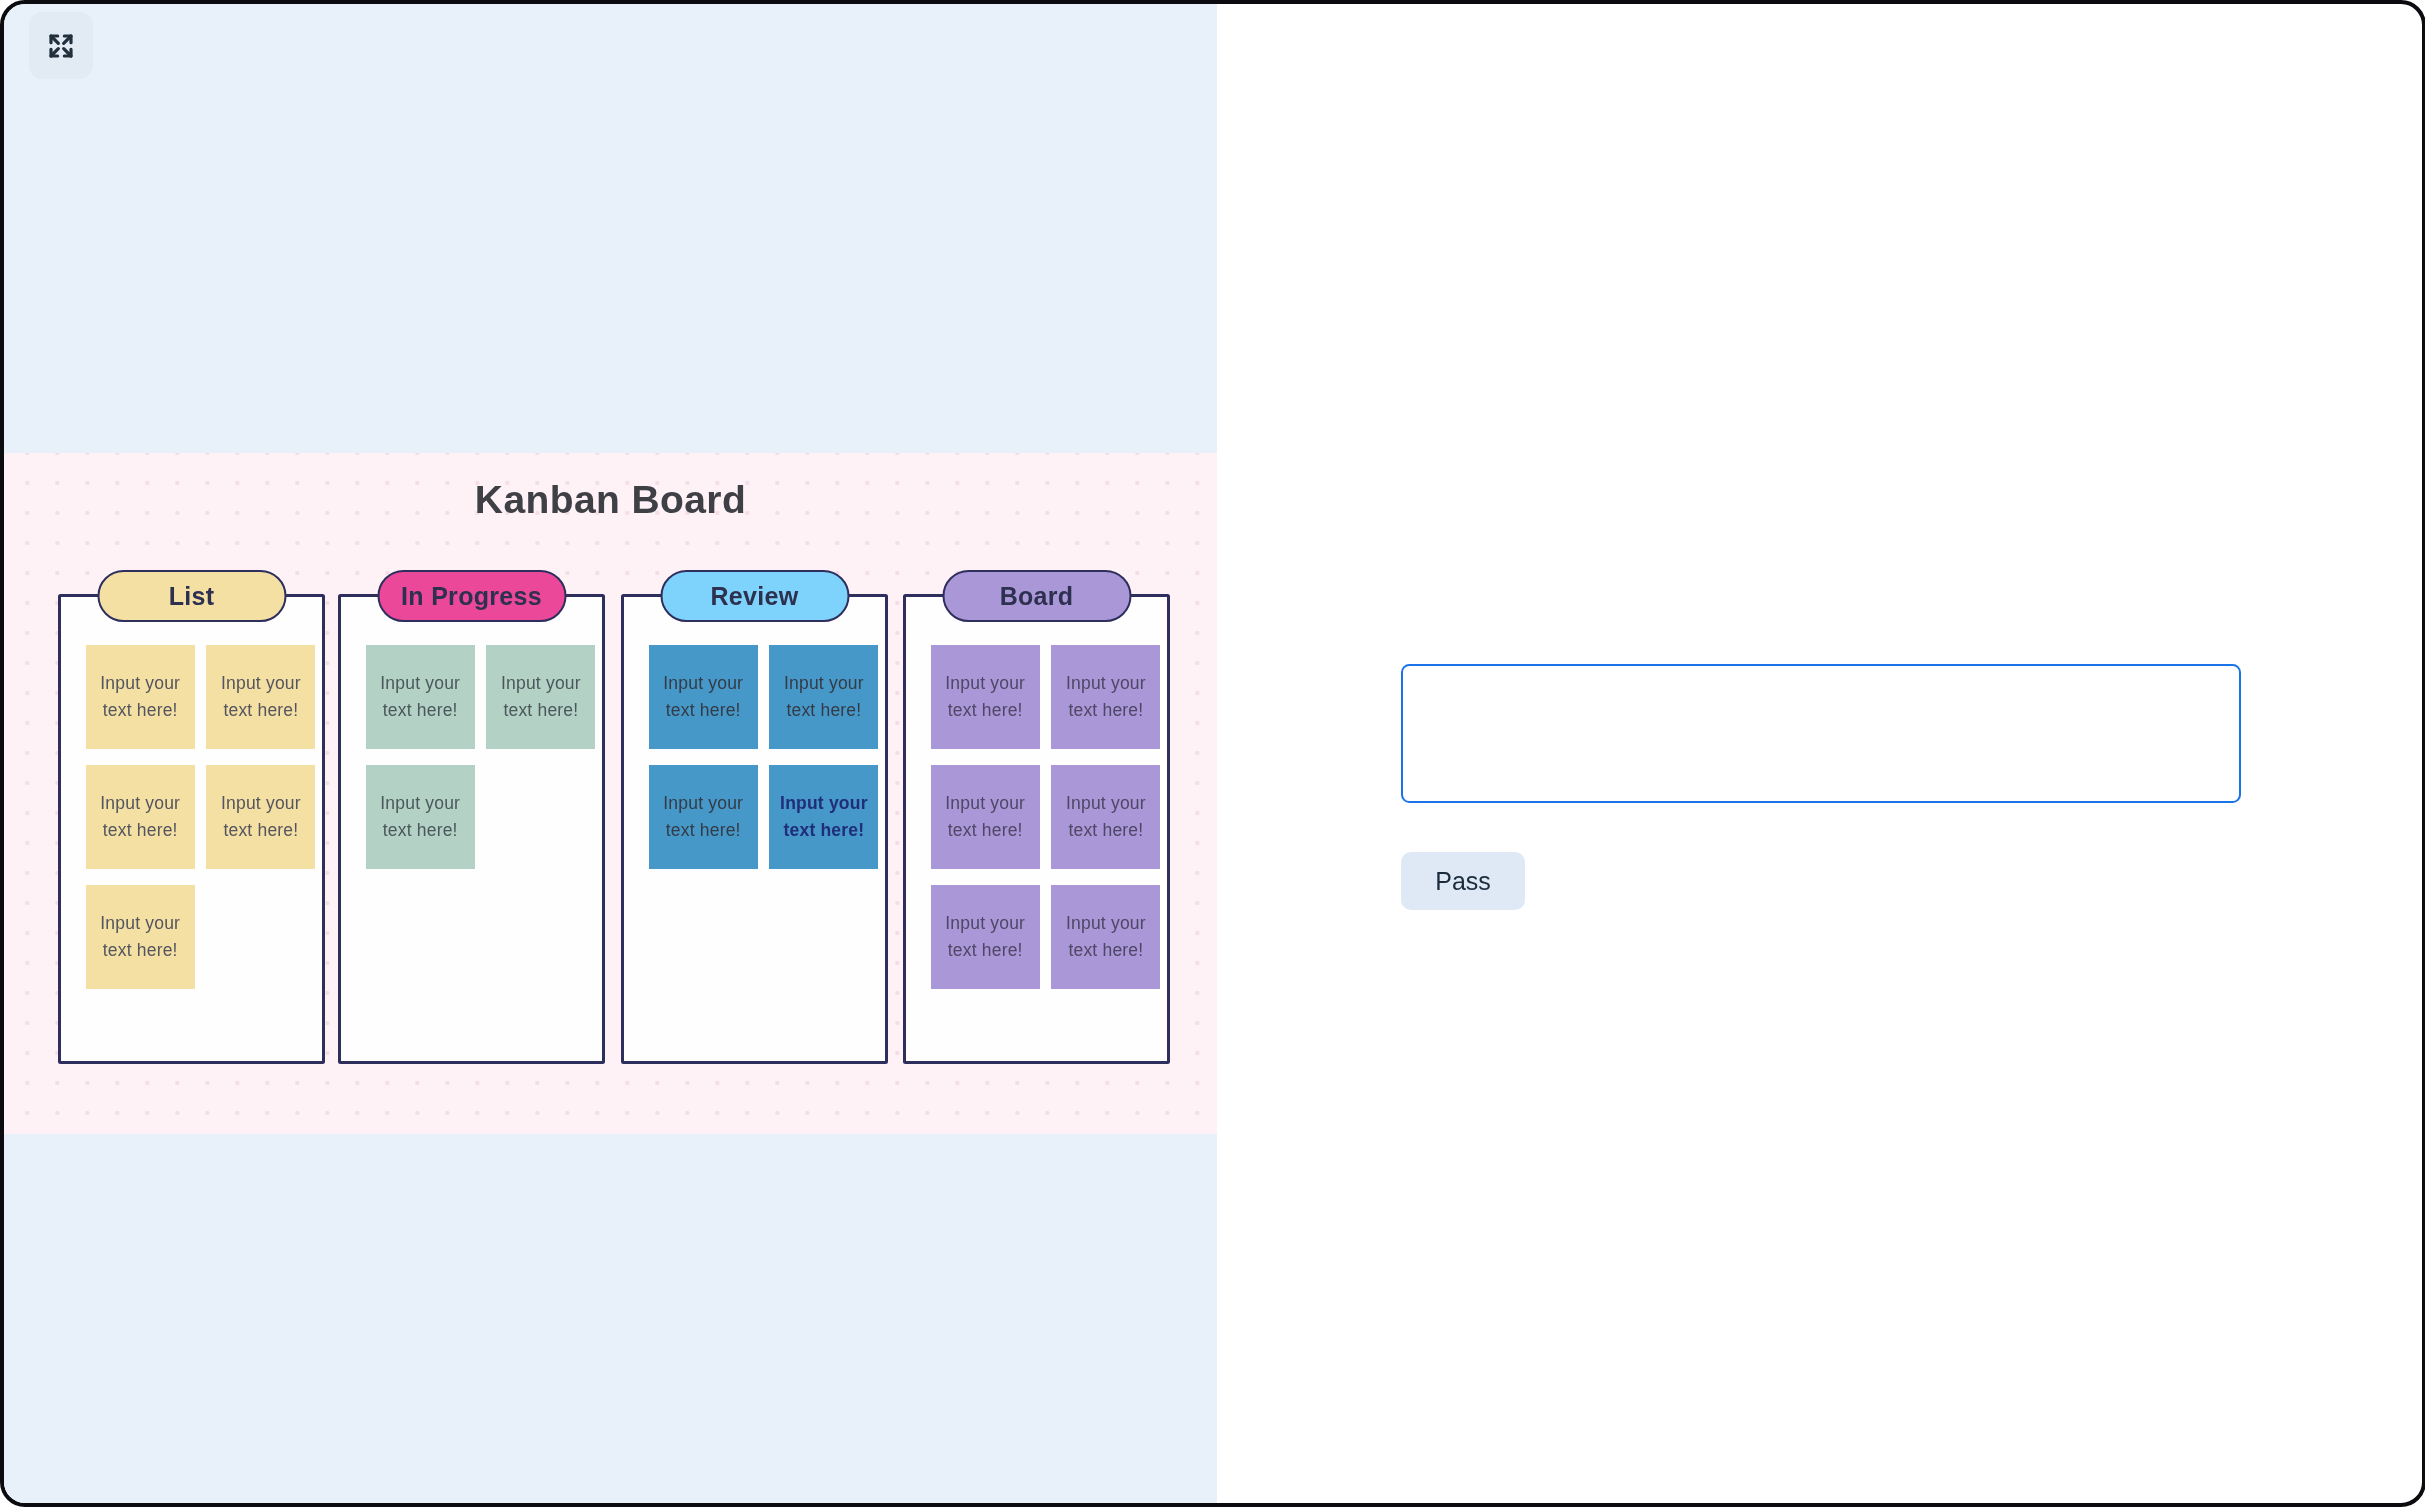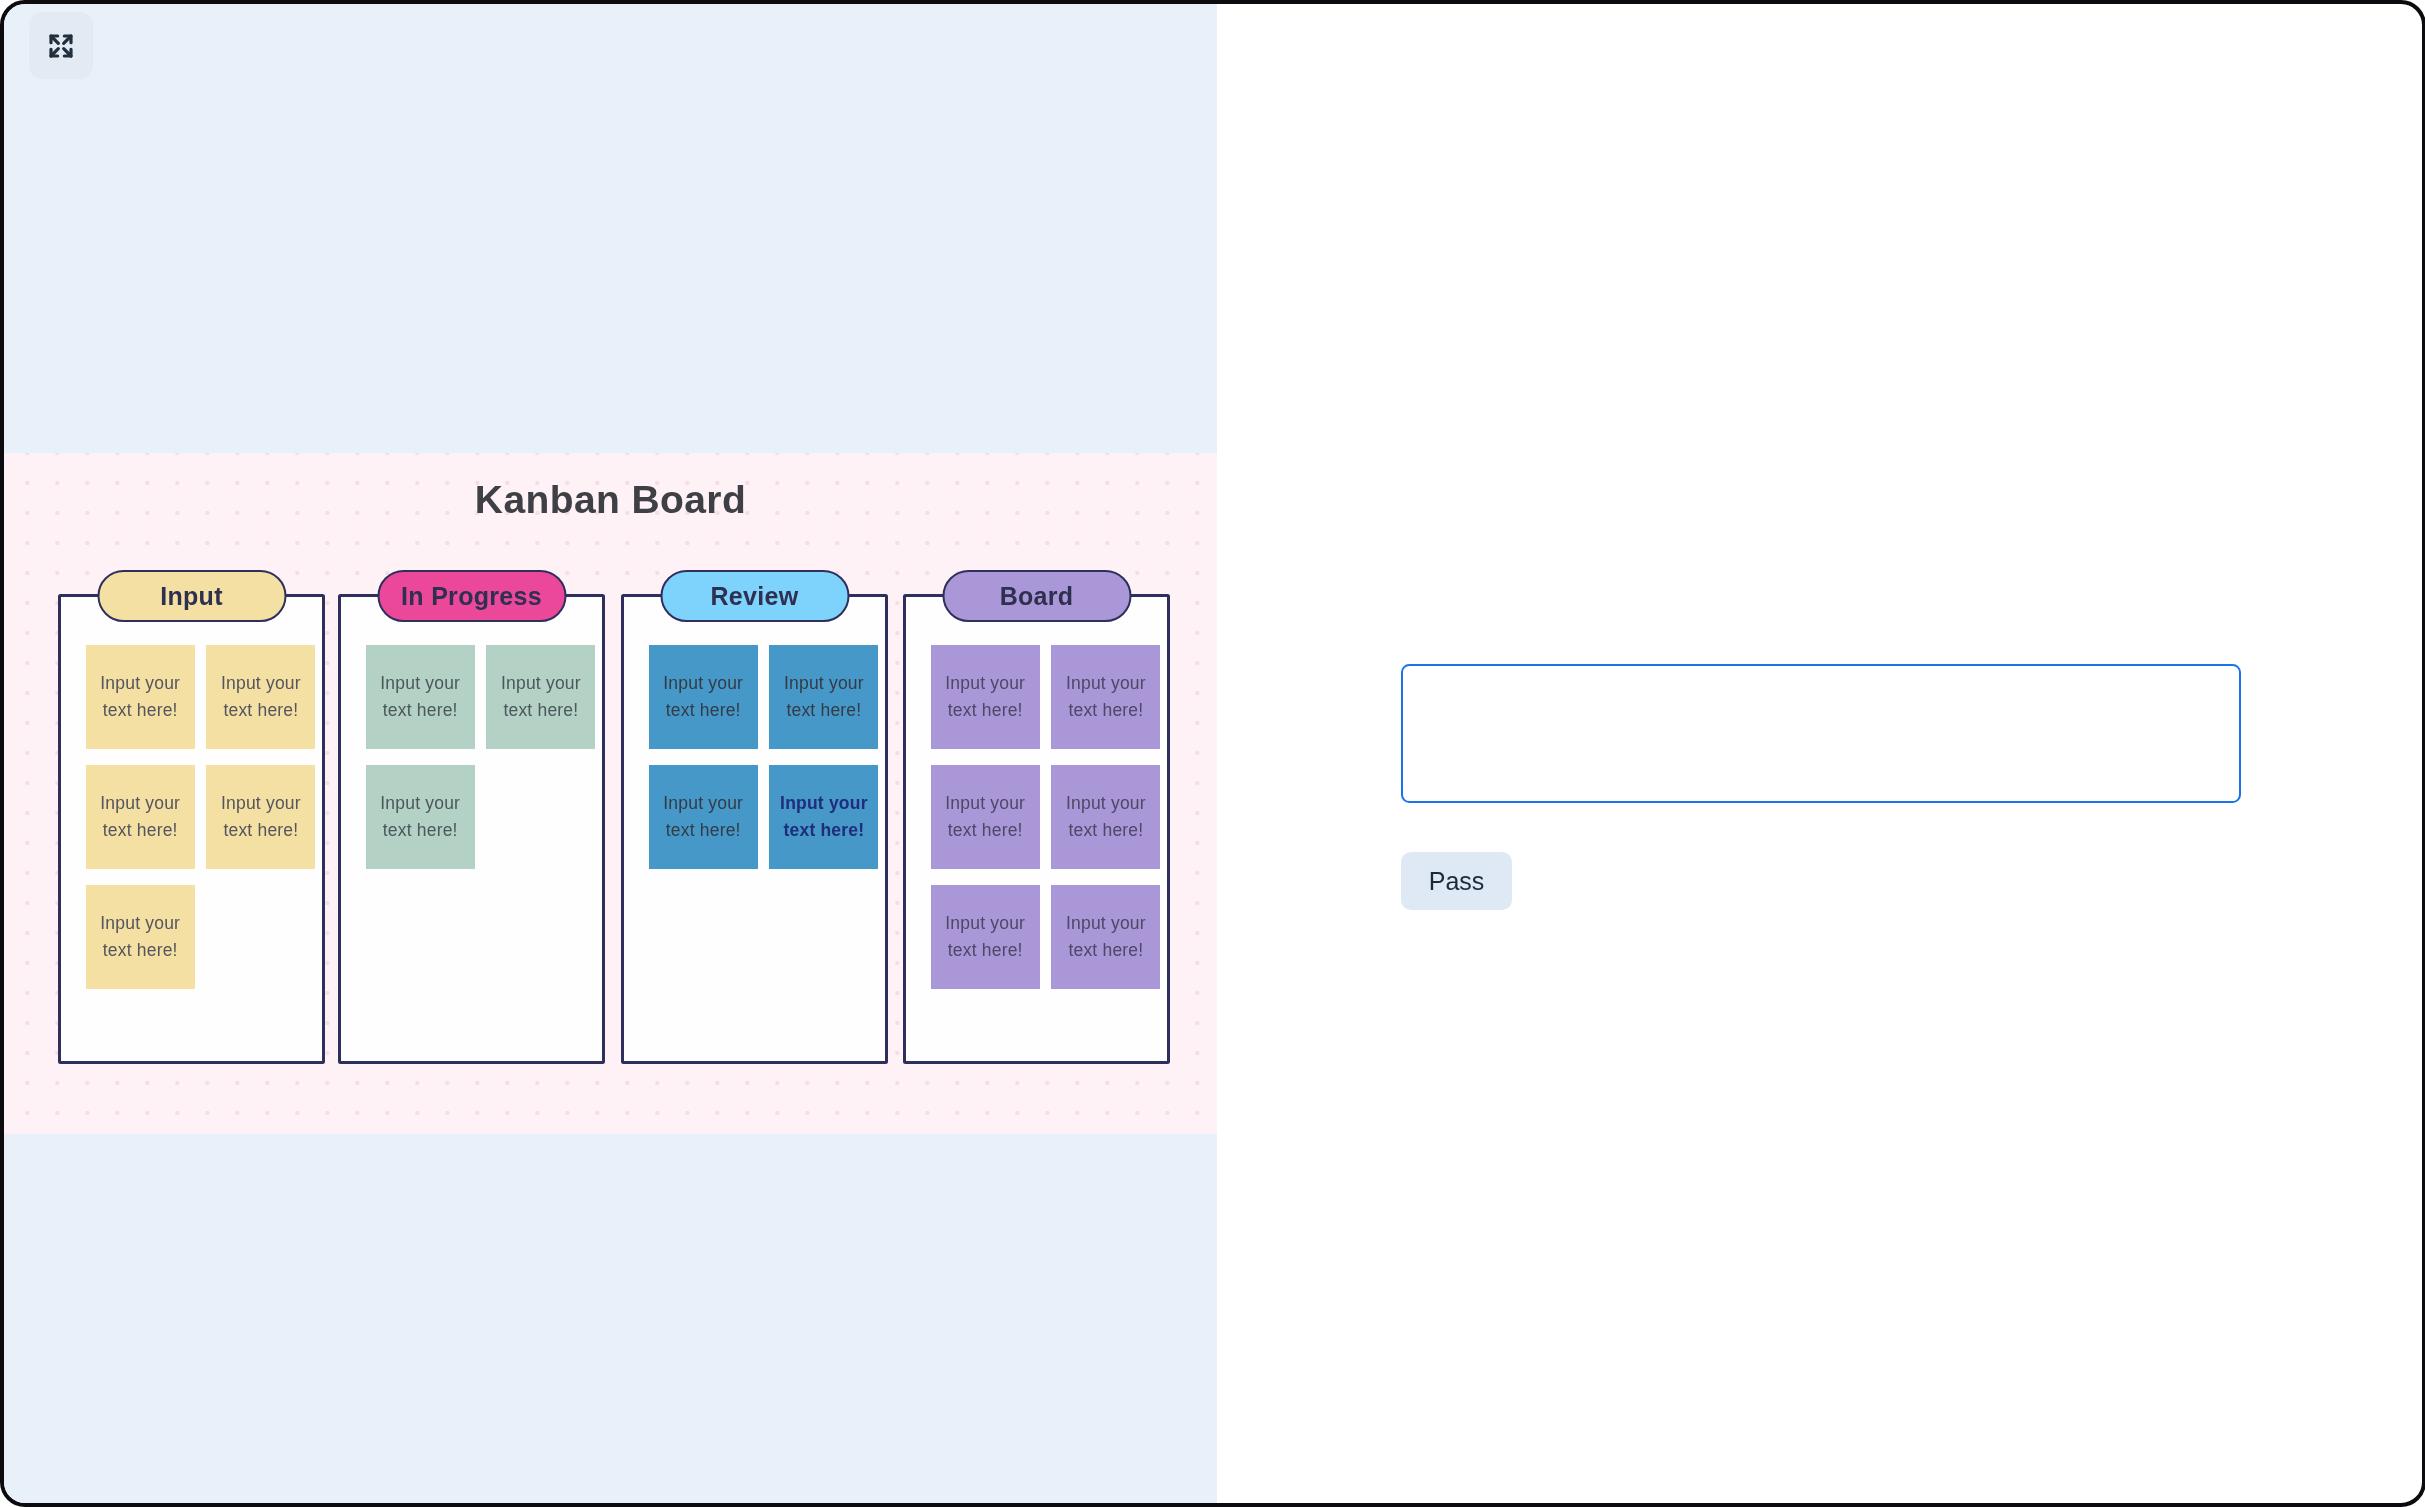--- a/index.html
+++ b/index.html
@@ -48,37 +48,37 @@
   .question-label{
     position:absolute;left:1397px;top:593px;width:918px;
     font-size:27.5px;color:#3b4046;line-height:1.25;
   }
   .answer-textarea{
     position:absolute;left:1397px;top:660px;width:840px;height:139px;box-sizing:border-box;
     border:2.5px solid #1a73e8;border-radius:8.3px;background:#ffffff;resize:none;
     font-family:"Liberation Sans", sans-serif;font-size:23.4px;padding:13.4px;color:#333;outline:none;
   }
   .pass-button{
-    position:absolute;left:1397px;top:848px;width:111px;height:58px;
+    position:absolute;left:1397px;top:848px;width:124px;height:58px;
     background:#dfe9f5;border:none;border-radius:10px;cursor:pointer;
     display:flex;align-items:center;justify-content:center;
     font-family:"Liberation Sans", sans-serif;font-size:25px;font-weight:500;color:#1b2b3b;
   }
 </style>
 </head>
 <body>
 
 <div class="canvas">
 
   <div class="left-panel" style="background: rgb(232, 240, 249);">
     <div class="board-strip" style="background-color: rgb(254, 242, 247);"></div>
     <div class="board-title">Kanban Board</div>
     <div class="kanban-columns">
         <div class="panel" style="left: 54px; border-color: rgb(46, 47, 92);">
-          <div class="pill" style="background: rgb(245, 224, 163); border-color: rgb(46, 47, 92);">Input</div>
+          <div class="pill" style="background: rgb(245, 224, 163); border-color: rgb(46, 47, 92);">List</div>
           <div class="cards">
             <div class="card" style="background: rgb(245, 224, 163); color: rgb(84, 85, 94);">Input your text here!</div>
             <div class="card" style="background: rgb(245, 224, 163); color: rgb(84, 85, 94);">Input your text here!</div>
             <div class="card" style="background: rgb(245, 224, 163); color: rgb(84, 85, 94);">Input your text here!</div>
             <div class="card" style="background: rgb(245, 224, 163); color: rgb(84, 85, 94);">Input your text here!</div>
             <div class="card" style="background: rgb(245, 224, 163); color: rgb(84, 85, 94);">Input your text here!</div>
           </div>
         </div>
         <div class="panel" style="left: 334px; border-color: rgb(46, 47, 92);">
           <div class="pill" style="background: #ec4899; border-color: rgb(46, 47, 92);">In Progress</div>

